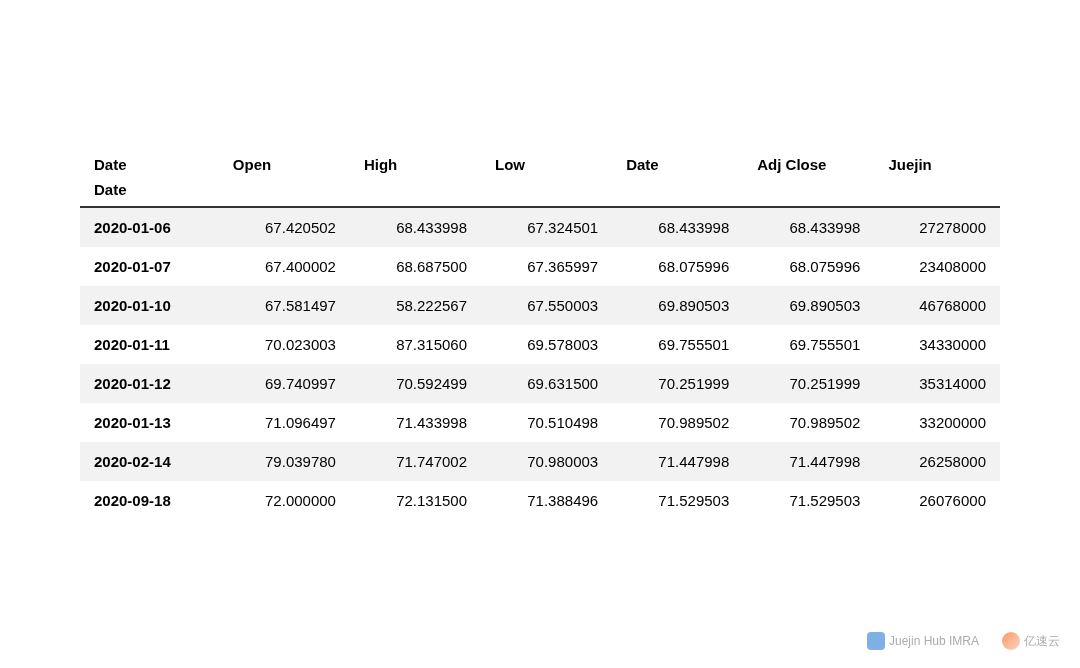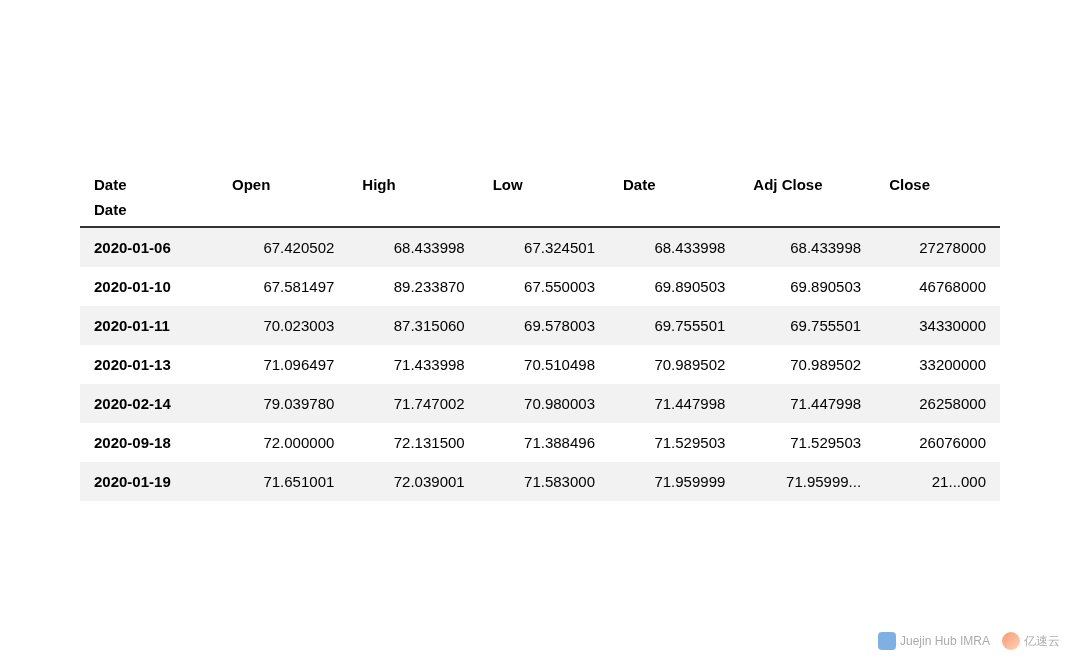--- a/index.html
+++ b/index.html
@@ -70,21 +70,21 @@
       text-align: left;
       font-weight: 700;
     }
 
     .watermark {
       position: absolute;
       bottom: 18px;
       right: 20px;
       display: flex;
       align-items: flex-end;
-      gap: 12px;
+      gap: 23px;
       font-size: 12px;
       color: #888;
       opacity: 0.7;
     }
 
     .watermark-item {
       display: flex;
       align-items: center;
       gap: 4px;
     }
@@ -111,55 +111,73 @@
 <div class="table-container">
   <table>
     <thead>
       <tr class="header-row">
         <th class="date-col">Date</th>
         <th>Open</th>
         <th>High</th>
         <th>Low</th>
         <th>Date</th>
         <th>Adj Close</th>
-        <th>Close</th>
+        <th>Juejin</th>
       </tr>
       <tr>
         <td colspan="7" style="font-weight:700; padding: 4px 14px 8px 14px; border-bottom: 2px solid #333; font-size:15px;">Date</td>
       </tr>
     </thead>
     <tbody id="table-body">
     <tr>
       <td class="date-cell">2020-01-06</td>
       <td>67.420502</td>
       <td>68.433998</td>
       <td>67.324501</td>
       <td>68.433998</td>
       <td>68.433998</td>
       <td>27278000</td>
     </tr>
         <tr>
+      <td class="date-cell">2020-01-07</td>
+      <td>67.400002</td>
+      <td>68.687500</td>
+      <td>67.365997</td>
+      <td>68.075996</td>
+      <td>68.075996</td>
+      <td>23408000</td>
+    </tr>
+        <tr>
       <td class="date-cell">2020-01-10</td>
       <td>67.581497</td>
-      <td>89.233870</td>
+      <td>58.222567</td>
       <td>67.550003</td>
       <td>69.890503</td>
       <td>69.890503</td>
       <td>46768000</td>
     </tr>
         <tr>
       <td class="date-cell">2020-01-11</td>
       <td>70.023003</td>
       <td>87.315060</td>
       <td>69.578003</td>
       <td>69.755501</td>
       <td>69.755501</td>
       <td>34330000</td>
     </tr>
         <tr>
+      <td class="date-cell">2020-01-12</td>
+      <td>69.740997</td>
+      <td>70.592499</td>
+      <td>69.631500</td>
+      <td>70.251999</td>
+      <td>70.251999</td>
+      <td>35314000</td>
+    </tr>
+        <tr>
       <td class="date-cell">2020-01-13</td>
       <td>71.096497</td>
       <td>71.433998</td>
       <td>70.510498</td>
       <td>70.989502</td>
       <td>70.989502</td>
       <td>33200000</td>
     </tr>
         <tr>
       <td class="date-cell">2020-02-14</td>
@@ -171,29 +189,20 @@
       <td>26258000</td>
     </tr>
         <tr>
       <td class="date-cell">2020-09-18</td>
       <td>72.000000</td>
       <td>72.131500</td>
       <td>71.388496</td>
       <td>71.529503</td>
       <td>71.529503</td>
       <td>26076000</td>
-    </tr>
-        <tr>
-      <td class="date-cell">2020-01-19</td>
-      <td>71.651001</td>
-      <td>72.039001</td>
-      <td>71.583000</td>
-      <td>71.959999</td>
-      <td>71.95999...</td>
-      <td>21...000</td>
     </tr>
       </tbody>
   </table>
 </div>
 
 <div class="watermark">
   <div class="watermark-item">
     <span class="watermark-logo"></span>
     <span>Juejin Hub IMRA</span>
   </div>

